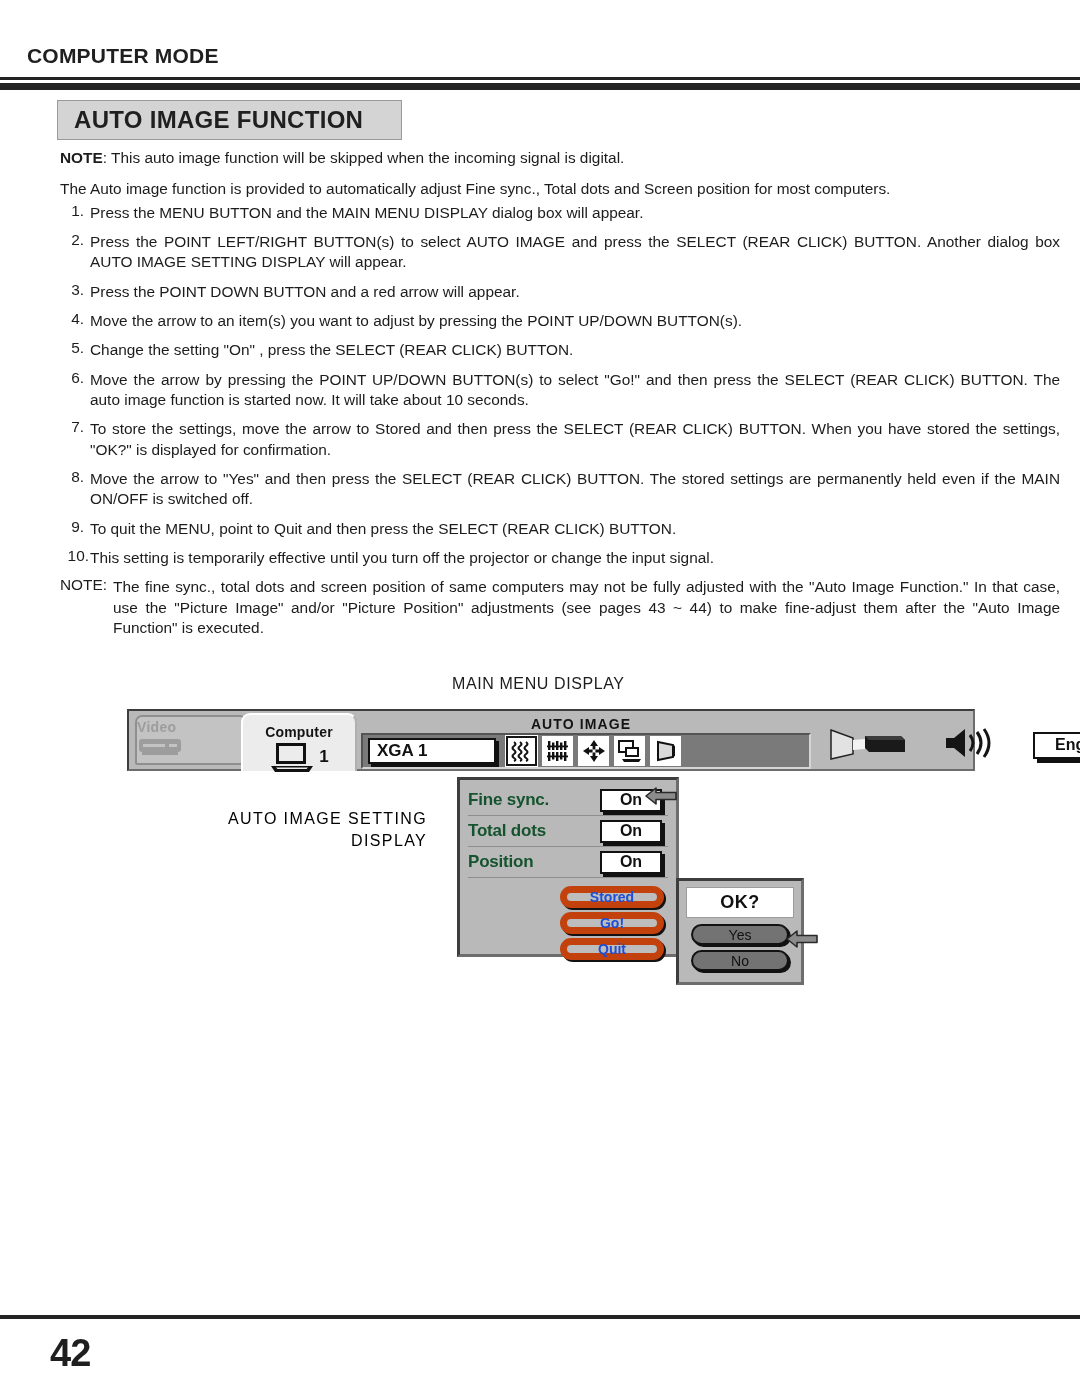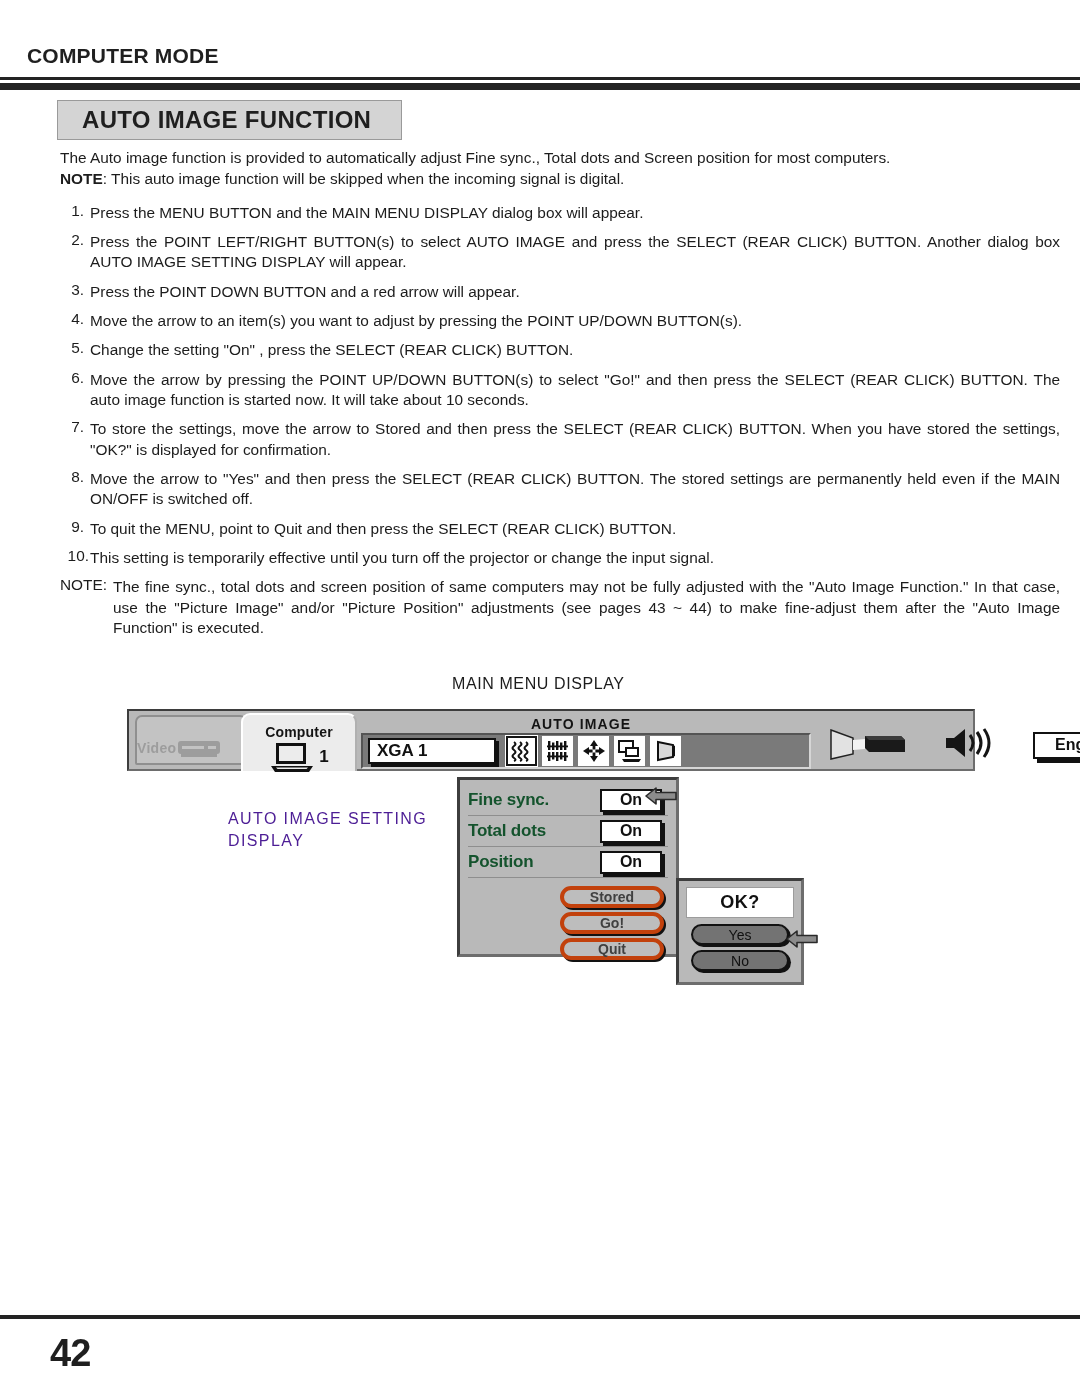--- a/index.html
+++ b/index.html
@@ -55,21 +55,21 @@
     background: #d4d4d4;
     border: 1px solid #9a9a9a;
     display: flex;
     align-items: center;
   }
   .section-banner .banner-text {
     font-size: 24px;
     font-weight: bold;
     letter-spacing: 0.3px;
     color: #1f1f1f;
-    padding-left: 24px;
+    padding-left: 16px;
   }
 
   
   .body-copy {
     position: absolute;
     left: 60px;
     top: 150px;
     width: 1000px;
     font-size: 15.4px;
     line-height: 1.0;
@@ -130,21 +130,22 @@
     color: #1c1c1c;
   }
 
   .aisd-caption {
     position: absolute;
     left: 228px;
     top: 808px;
     font-size: 16px;
     letter-spacing: 1.4px;
     line-height: 1.35;
-    color: #4c1d95;
+    color: #000000;
+    text-align: right;
   }
 
   
   .osd-mainbar {
     position: absolute;
     left: 127px;
     top: 709px;
     width: 848px;
     height: 62px;
     background: #b9b9b9;
@@ -153,23 +154,23 @@
     border-right: 2px solid #6d6d6d;
     border-bottom: 2px solid #6d6d6d;
   }
   .tab-video {
     position: absolute;
     left: 6px; top: 4px;
     width: 112px; height: 50px;
     background: #c3c3c3;
     border: 2px solid #8f8f8f;
     border-radius: 7px 7px 2px 2px;
-    display: flex; flex-direction: row;
-    align-items: center; justify-content: flex-start;
-    padding-top: 16px;
+    display: flex; flex-direction: column;
+    justify-content: flex-start;
+    padding-top: 2px;
   }
   .tab-video .tab-label {
     font-size: 14px; font-weight: bold;
     color: #9d9d9d;
     letter-spacing: 0.3px;
   }
   .tab-computer {
     position: absolute;
     left: 112px; top: 2px;
     width: 116px; height: 58px;
@@ -285,25 +286,25 @@
   }
   .osd-buttons {
     margin-top: 8px;
     display: flex; flex-direction: column;
     align-items: flex-end; gap: 4px;
     padding-right: 4px;
   }
   .osd-btn {
     width: 104px; height: 22px;
     background: #bdbdbd;
-    border: 4px solid #c2410c;
+    border: 7px solid #c2410c;
     border-radius: 11px;
     box-shadow: 2px 2px 0 #121212;
     display: flex; align-items: center; justify-content: center;
-    font-size: 14px; font-weight: bold; color: #404040;
+    font-size: 14px; font-weight: bold; color: #1d4ed8;
   }
 
   
   .osd-ok {
     position: absolute;
     left: 676px;
     top: 878px;
     width: 128px;
     height: 107px;
     background: #b9b9b9;
@@ -368,23 +369,23 @@
     <div class="rule-thick"></div>
   </div>
 </div>
 
 <div class="section-banner">
   <span class="banner-text">AUTO IMAGE FUNCTION</span>
 </div>
 
 <div class="body-copy">
 
+  <p class="intro-line note-line"><b>NOTE</b><span>: This auto image function will be skipped when the incoming signal is digital.</span></p>
+
   <p class="intro-line">The Auto image function is provided to automatically adjust Fine sync., Total dots and Screen position for most computers.</p>
-
-  <p class="intro-line note-line"><b>NOTE</b><span>: This auto image function will be skipped when the incoming signal is digital.</span></p>
 
   <div class="step">
     <span class="num">1.</span>
     <span class="txt nojust">Press the MENU BUTTON and the MAIN MENU DISPLAY dialog box will appear.</span>
   </div>
 
   <div class="step">
     <span class="num">2.</span>
     <span class="txt">Press the POINT LEFT/RIGHT BUTTON(s) to select AUTO IMAGE and press the SELECT (REAR CLICK) BUTTON. Another dialog  box AUTO IMAGE SETTING DISPLAY will appear.</span>
   </div>

